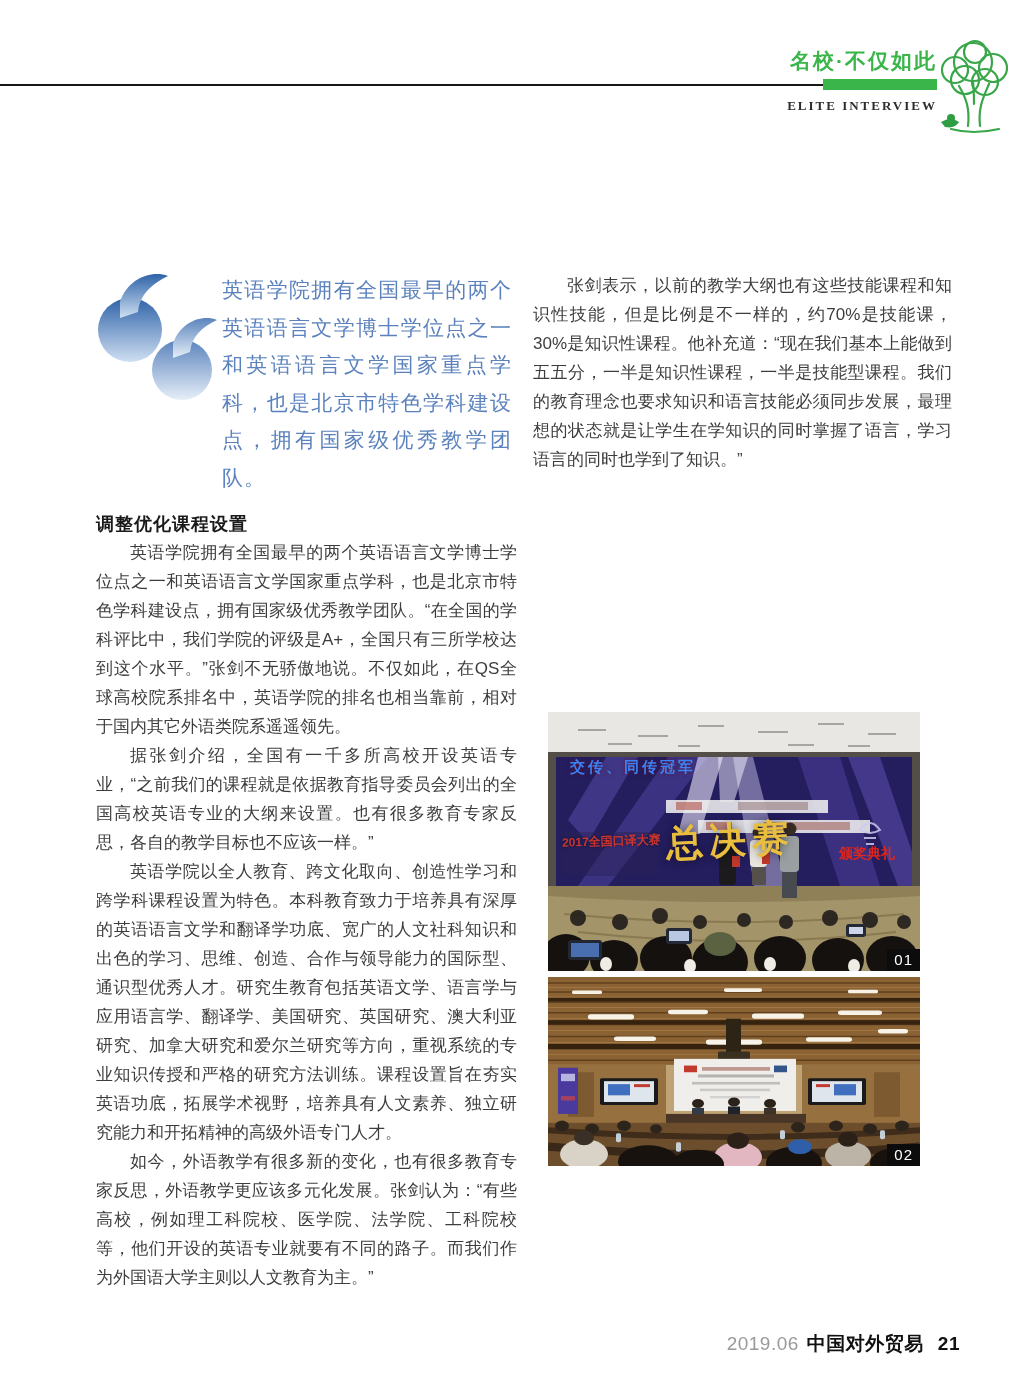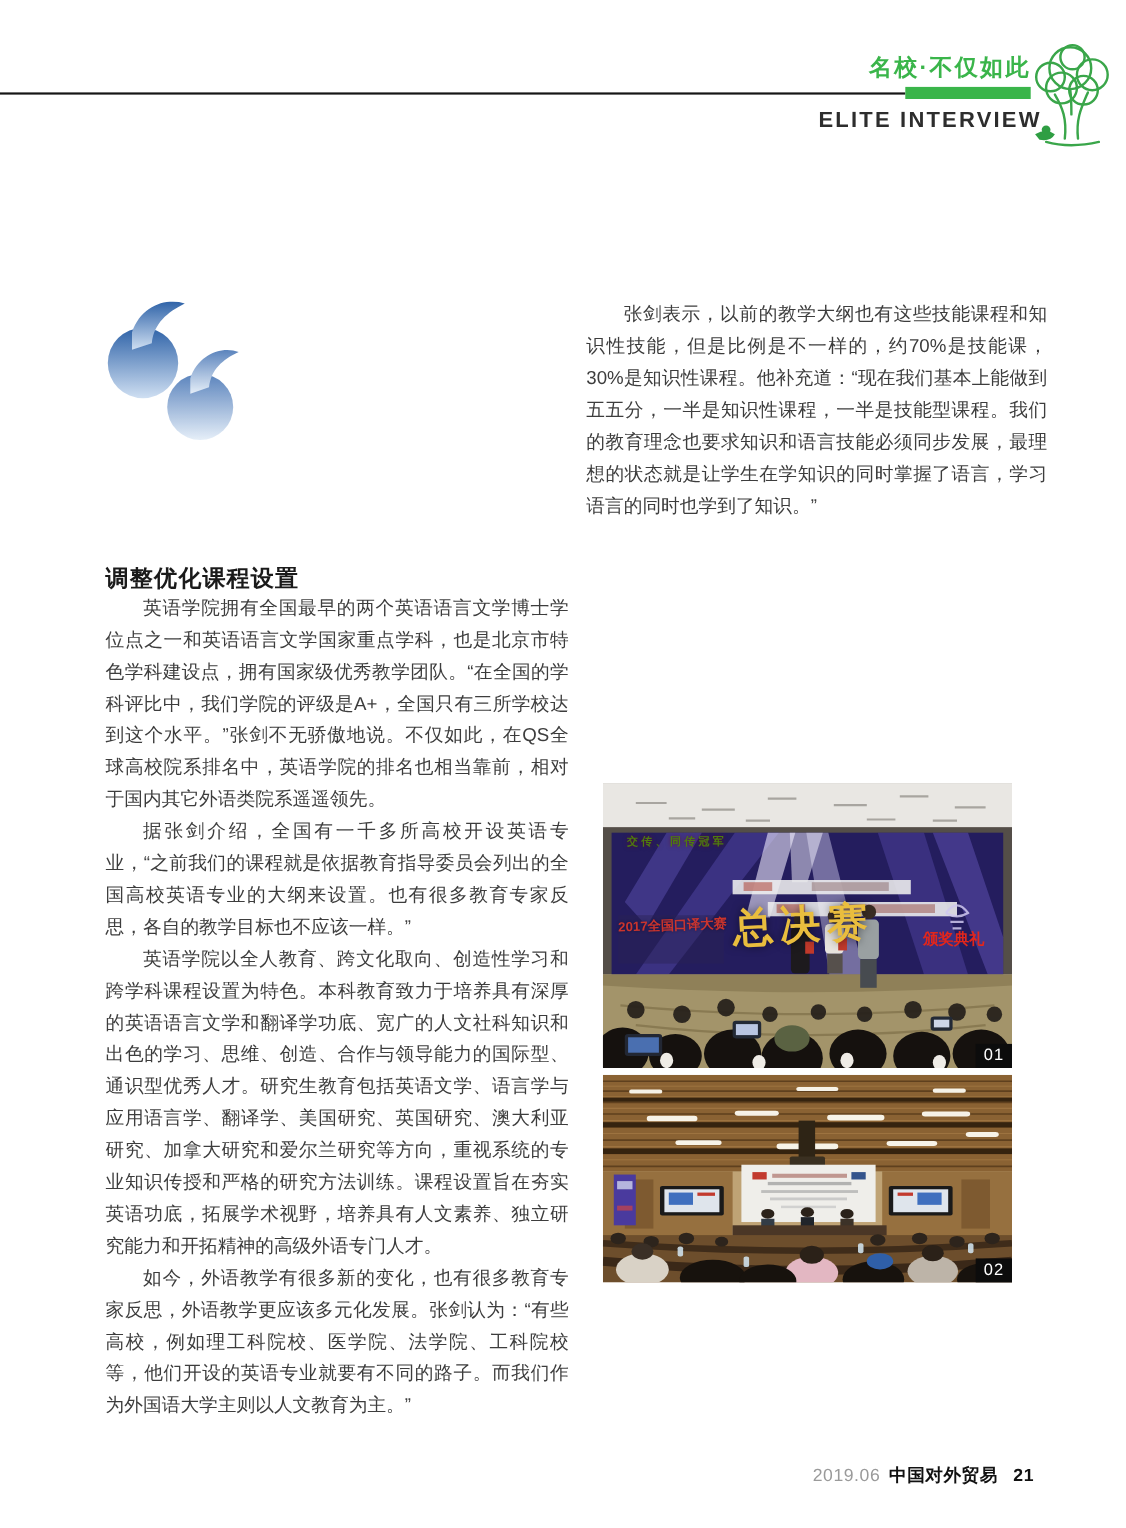--- a/index.html
+++ b/index.html
@@ -10,54 +10,54 @@
     font-family:"Liberation Sans", sans-serif; color:#3d3d3d;
   }
   
   .header-rule { position:absolute; left:0; top:84px; width:823px; height:2px; background:#161616; }
   .header-greenbar { position:absolute; left:823px; top:79px; width:114px; height:11px; background:#3ab54a; }
   .header-cn {
     position:absolute; top:47px; right:87px; font-size:21px; font-weight:bold;
     color:#3ab54a; letter-spacing:2px;
   }
   .header-en {
-    position:absolute; top:98px; right:77px; font-size:20px; font-weight:bold;
-    color:#2d2d2d; letter-spacing:2px;
+    position:absolute; top:98px; right:87px; font-size:13px; font-weight:bold;
+    color:#2d2d2d; letter-spacing:2px;font-family:Liberation Serif, serif;
   }
   .tree-icon { position:absolute; left:931px; top:34px; width:86px; height:104px; }
   
   .quote-mark { position:absolute; left:92px; top:274px; width:128px; height:134px; }
   .quote-text {
     position:absolute; left:222px; top:272px; width:290px;
     font-family:"DejaVu Serif","Liberation Serif",serif;
     font-size:21px; line-height:37.5px; color:#5b82bd;
     text-align:justify; letter-spacing:1px;
   }
   
   .article-heading {
     position:absolute; left:96px; top:512px;
-    font-size:21px; font-weight:bold; color:#1a1a1a; letter-spacing:1px;
+    font-size:18px; font-weight:bold; color:#1a1a1a; letter-spacing:1px;
   }
   .col { position:absolute; font-size:17px; line-height:29px; text-align:justify; color:#3d3d3d; }
   .col p { text-indent:2em; }
   .col p.no-indent { text-indent:0; }
   .col-left  { left:96px;  top:538px; width:421px; }
   .col-right { left:533px; top:271px; width:419px; }
   
   .photo { position:absolute; overflow:hidden; }
   .photo svg { display:block; width:100%; height:100%; }
   .photo-1 { left:548px; top:712px; width:372px; height:259px; }
   .photo-2 { left:548px; top:977px; width:372px; height:189px; }
   .corner-label {
     position:absolute; right:0; bottom:0; background:#0c0c0c; color:#ffffff;
     font-size:15px; padding:2px 7px 3px; letter-spacing:1px;
   }
   .p1-screen-title {
-    position:absolute; left:22px; top:46px; color:#4d7c0f; font-weight:bold;
-    font-size:10px; letter-spacing:3px; text-shadow:0 0 4px rgba(120,0,0,.6);
+    position:absolute; left:22px; top:46px; color:#3b82f6; font-weight:bold;
+    font-size:15px; letter-spacing:3px; text-shadow:0 0 4px rgba(120,0,0,.6);
   }
   .p1-main-title {
     position:absolute; left:118px; top:104px; color:#e9bd3e; font-weight:bold;
     font-size:37px; letter-spacing:6px; transform:rotate(-3deg);
     font-family:"DejaVu Serif","Liberation Serif",serif;
     text-shadow:0 0 8px rgba(0,0,0,.55);
   }
   .p1-award-label {
     position:absolute; left:291px; top:133px; color:#e3261b; font-weight:bold; font-size:14px;
   }
@@ -68,21 +68,21 @@
   }
   
   .caption-box {
     position:absolute; left:548px; top:1233px; width:372px; height:63px;
     background:linear-gradient(104deg,#fbe0c8 0%,#fbe0c8 16%,#ccd3eb 27%,#ccd3eb 100%);
     padding:8px 0 0 18px; font-size:14.5px; line-height:25px; color:#3a3a3a;
   }
   .caption-line .cap-num { display:inline-block; min-width:30px; }
   
   .footer {
-    position:absolute; top:1331px; right:84px; font-size:16px; letter-spacing:.5px;
+    position:absolute; top:1331px; right:64px; font-size:19px; letter-spacing:.5px;
   }
   .footer .issue { color:#9a9a9a; }
   .footer .magazine { color:#111111; font-weight:bold; margin-left:8px; }
   .footer .pageno { color:#111111; font-weight:bold; margin-left:14px; }
 </style>
 </head>
 <body>
 
 <div class="page">
 
@@ -120,20 +120,21 @@
     </defs>
     <g fill="url(#qg)">
       <circle cx="38" cy="56" r="32"></circle>
       <path d="M28,28 C36,4 60,-4 76,2 C60,10 48,20 46,38 L28,44 Z"></path>
     </g>
     <g fill="url(#qg2)" opacity="0.9">
       <circle cx="90" cy="96" r="30"></circle>
       <path d="M81,70 C88,48 110,40 125,46 C110,53 100,62 98,78 L81,84 Z"></path>
     </g>
   </svg>
+  <div class="quote-text">英语学院拥有全国最早的两个英语语言文学博士学位点之一和英语语言文学国家重点学科，也是北京市特色学科建设点，拥有国家级优秀教学团队。</div>
 
   <h2 class="article-heading">调整优化课程设置</h2>
 
   <div class="col col-left">
     <p>英语学院拥有全国最早的两个英语语言文学博士学位点之一和英语语言文学国家重点学科，也是北京市特色学科建设点，拥有国家级优秀教学团队。“在全国的学科评比中，我们学院的评级是A+，全国只有三所学校达到这个水平。”张剑不无骄傲地说。不仅如此，在QS全球高校院系排名中，英语学院的排名也相当靠前，相对于国内其它外语类院系遥遥领先。</p>
     <p>据张剑介绍，全国有一千多所高校开设英语专业，“之前我们的课程就是依据教育指导委员会列出的全国高校英语专业的大纲来设置。也有很多教育专家反思，各自的教学目标也不应该一样。”</p>
     <p>英语学院以全人教育、跨文化取向、创造性学习和跨学科课程设置为特色。本科教育致力于培养具有深厚的英语语言文学和翻译学功底、宽广的人文社科知识和出色的学习、思维、创造、合作与领导能力的国际型、通识型优秀人才。研究生教育包括英语文学、语言学与应用语言学、翻译学、美国研究、英国研究、澳大利亚研究、加拿大研究和爱尔兰研究等方向，重视系统的专业知识传授和严格的研究方法训练。课程设置旨在夯实英语功底，拓展学术视野，培养具有人文素养、独立研究能力和开拓精神的高级外语专门人才。</p>
     <p>如今，外语教学有很多新的变化，也有很多教育专家反思，外语教学更应该多元化发展。张剑认为：“有些高校，例如理工科院校、医学院、法学院、工科院校等，他们开设的英语专业就要有不同的路子。而我们作为外国语大学主则以人文教育为主。”</p>
   </div>
 

